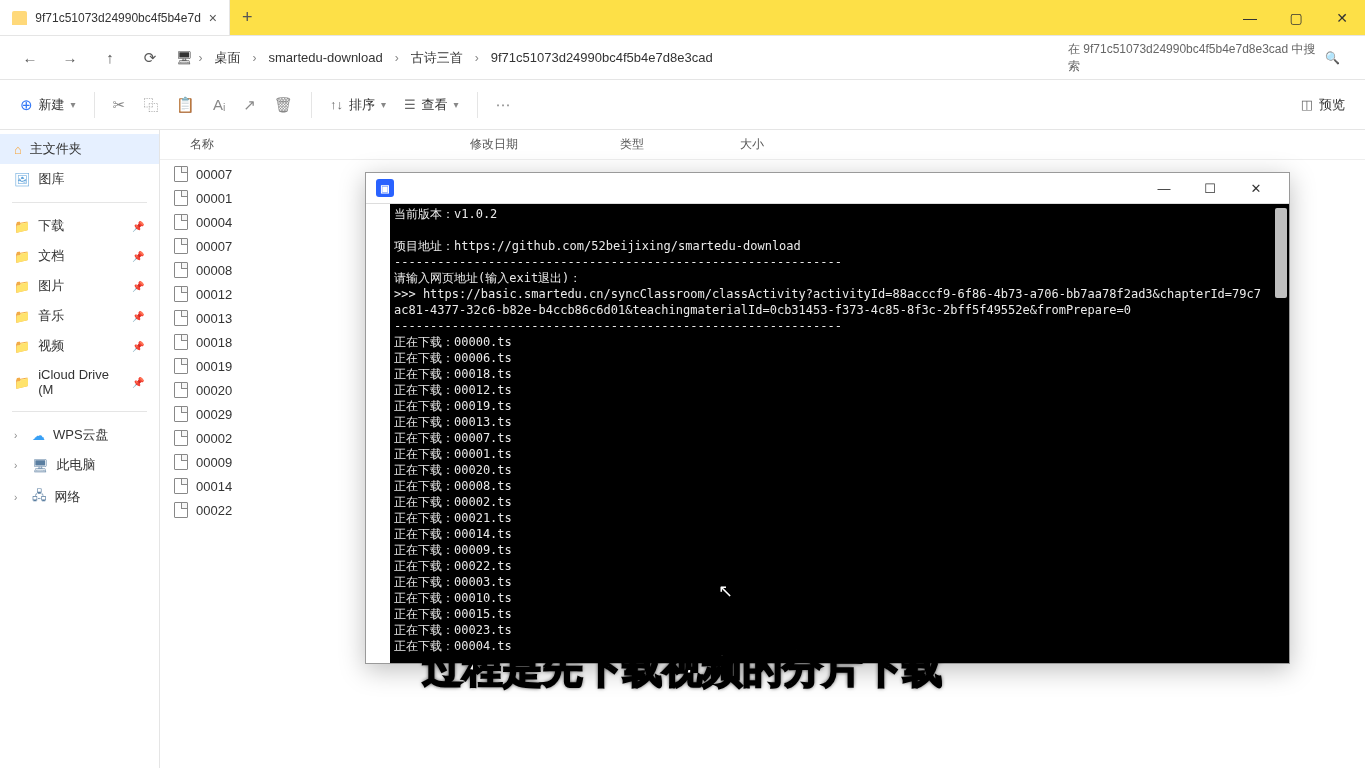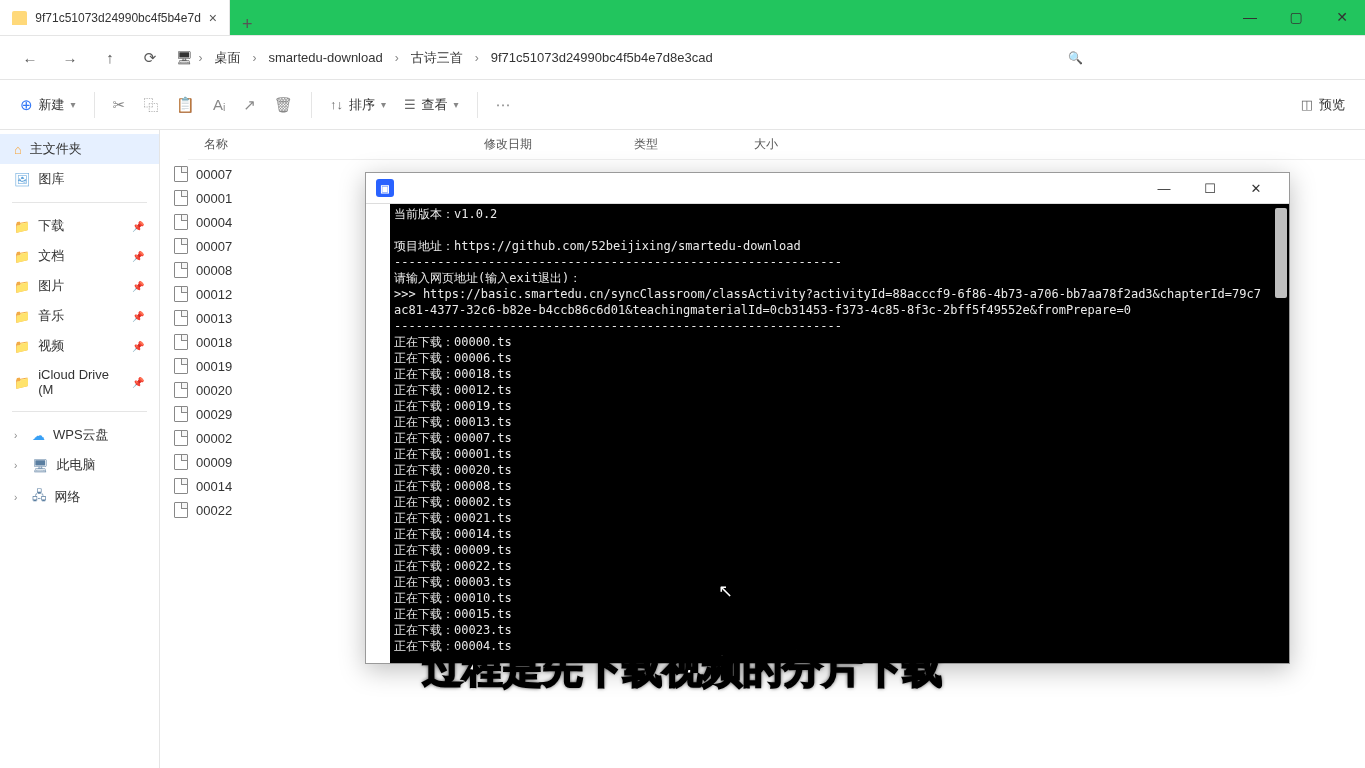--- a/index.html
+++ b/index.html
@@ -1,18 +1,18 @@
 <!DOCTYPE html>
 <html><head>
   <meta charset="utf-8">
   <style>
     * { margin: 0; padding: 0; box-sizing: border-box; font-family: "Microsoft YaHei", "Segoe UI", sans-serif; }
     body { background: #f3f3f3; width: 1365px; height: 768px; position: relative; overflow: hidden; }
     
-    .titlebar { display: flex; align-items: flex-end; height: 36px; background: #22c55e; border-bottom: 1px solid #e5e5e5; }
+    .titlebar { display: flex; align-items: center; height: 36px; background: #fde047; border-bottom: 1px solid #e5e5e5; }
     .tab { display: flex; align-items: center; gap: 8px; padding: 6px 12px; background: #fff; border-right: 1px solid #e5e5e5; height: 100%; font-size: 12px; color: #333; max-width: 230px; }
     .tab .folder-icon { width: 16px; height: 14px; background: #ffd97a; display: inline-block; border-radius: 2px 2px 0 0; position: relative; }
     .tab .folder-icon::before { content: ''; position: absolute; top: 2px; left: 0; right: 0; bottom: 0; background: #ffd97a; border-radius: 2px; }
     .tab-close { color: #555; font-size: 14px; }
     .newtab { padding: 0 12px; color: #555; font-size: 18px; font-weight: 300; }
     .wincontrols { margin-left: auto; display: flex; }
     .wincontrols span { width: 46px; height: 36px; display: flex; align-items: center; justify-content: center; font-size: 14px; color: #333; }
     
     .navbar { display: flex; align-items: center; gap: 12px; height: 44px; background: #fff; padding: 0 16px; border-bottom: 1px solid #e5e5e5; }
     .nav-icon { width: 28px; height: 28px; display: flex; align-items: center; justify-content: center; color: #5a5a5a; font-size: 15px; }
@@ -36,21 +36,21 @@
     .side-expand { color: #888; font-size: 10px; width: 10px; }
     .pin { margin-left: auto; color: #aaa; font-size: 10px; }
     .icon-home { color: #f7a63c; }
     .icon-gallery { color: #5ba0d9; }
     .icon-folder { color: #6ea8e0; }
     .icon-cloud { color: #38a0f5; }
     .icon-pc { color: #5a7ea0; }
     .icon-net { color: #5a7ea0; }
     
     .files { flex: 1; position: relative; }
-    .file-header { display: flex; padding: 6px 16px; font-size: 12px; color: #555; border-bottom: 1px solid #eee; margin-left: 28px; }
+    .file-header { display: flex; padding: 6px 30px; font-size: 12px; color: #555; border-bottom: 1px solid #eee; }
     .fh-name { width: 280px; }
     .fh-date { width: 150px; }
     .fh-type { width: 120px; }
     .fh-size { width: 100px; }
     .file-list { padding: 2px 0; }
     .file-row { display: flex; align-items: center; gap: 8px; padding: 4px 14px; font-size: 13px; color: #333; }
     .page-icon { width: 14px; height: 16px; background: #fff; border: 1.4px solid #888; border-radius: 1px; display: inline-block; position: relative; }
     .page-icon::before { content: ''; position: absolute; top: 0; right: 0; width: 5px; height: 5px; background: #f6f6f6; border-left: 1.4px solid #888; border-bottom: 1.4px solid #888; }
     
     .terminal { position: absolute; left: 365px; top: 172px; width: 925px; height: 492px; background: #fff; border: 1px solid #9a9a9a; box-shadow: 0 6px 24px rgba(0,0,0,0.25); display: flex; flex-direction: column; }
@@ -91,20 +91,21 @@
     <span class="bc-sep">›</span>
     <span class="bc-item">桌面</span>
     <span class="bc-sep">›</span>
     <span class="bc-item">smartedu-download</span>
     <span class="bc-sep">›</span>
     <span class="bc-item">古诗三首</span>
     <span class="bc-sep">›</span>
     <span class="bc-item">9f71c51073d24990bc4f5b4e7d8e3cad</span>
   </div>
   <div class="search">
+    <span>在 9f71c51073d24990bc4f5b4e7d8e3cad 中搜索</span>
     <span>🔍</span>
   </div>
 </div>
 
 <div class="toolbar">
   <span class="tb-btn">
       <span class="tb-icon">⊕</span>
       <span>新建</span> 
       <span style="font-size:10px;color:#888">▾</span>
     </span>

